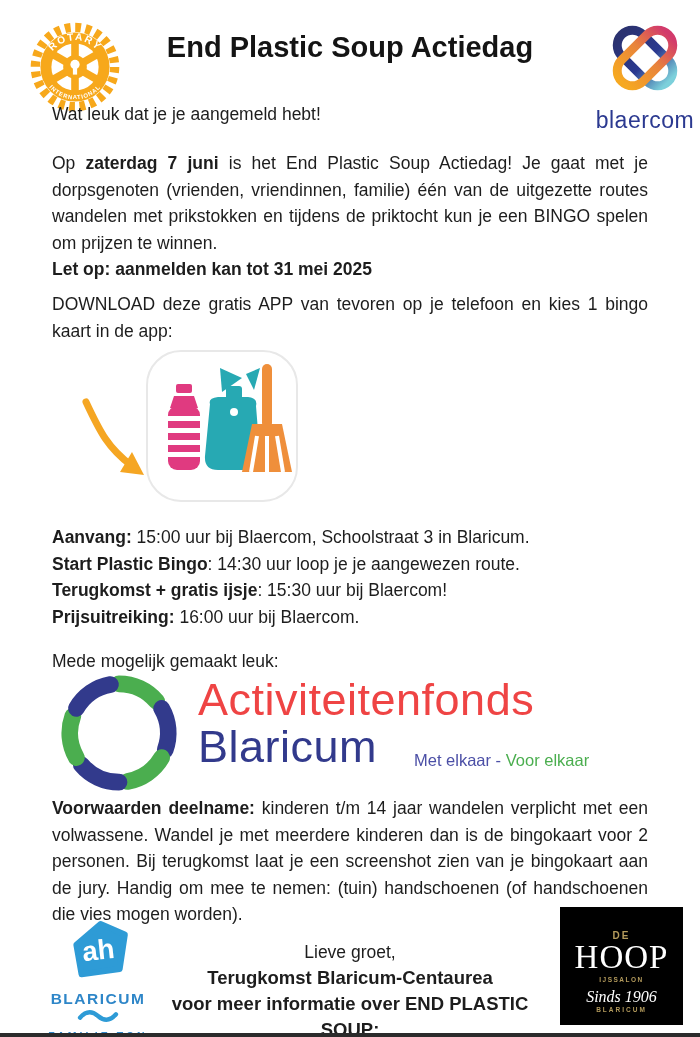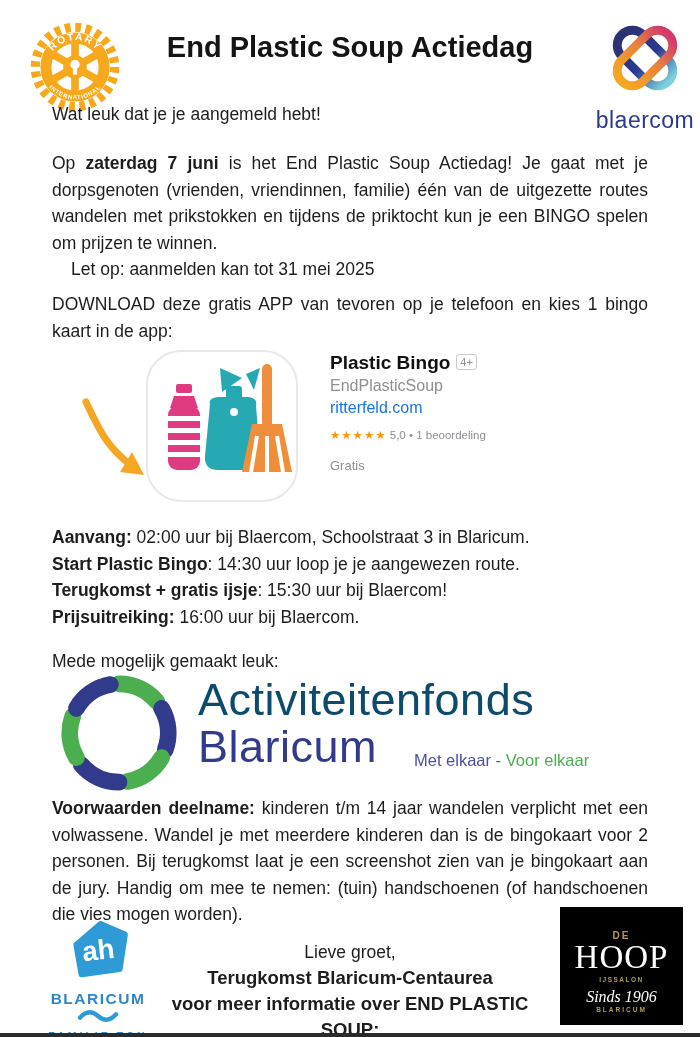--- a/index.html
+++ b/index.html
@@ -1,42 +1,42 @@
 <!DOCTYPE html>
 <html><head>
 <meta charset="utf-8">
 <style>
   html,body{margin:0;padding:0;background:#fff;}
   .page{position:relative;width:700px;height:1037px;background:#ffffff;overflow:hidden;
         font-family:"Liberation Sans",sans-serif;color:#1d1d1d;}
   .abs{position:absolute;}
   .para{position:absolute;left:52px;width:596px;font-size:17.5px;line-height:26.5px;
         text-align:justify;color:#1d1d1d;}
-  .b{font-weight:400;margin-left:19px;}
+  .b{font-weight:700;}
   
   .title{position:absolute;left:115px;right:115px;top:31px;text-align:center;
          font-size:29px;font-weight:700;color:#141414;letter-spacing:0;}
   .blaercom-wrap{position:absolute;left:594px;top:14px;width:102px;text-align:center;}
   .blaercom-label{font-size:23px;color:#2B3990;margin-top:1px;letter-spacing:0.5px;}
   
   .app-icon{position:absolute;left:146px;top:350px;width:152px;height:152px;}
   .app-info{position:absolute;left:330px;top:352px;width:280px;}
   .app-name{font-size:19px;font-weight:700;color:#111;}
   .age-badge{display:inline-block;font-size:11px;font-weight:400;color:#8e8e93;
              border:1px solid #c7c7cc;border-radius:3px;padding:0 3px;line-height:14px;
              vertical-align:3px;margin-left:6px;}
   .app-dev{font-size:16px;color:#8e8e93;margin-top:3px;}
   .app-link{font-size:16px;color:#1673e6;margin-top:4px;cursor:pointer;}
   .app-rating{margin-top:11px;font-size:11.5px;color:#8e8e93;}
   .stars{color:#fe9500;letter-spacing:1px;font-size:11.5px;}
   .app-price{margin-top:16px;font-size:13px;color:#8e8e93;}
   
   .sched{position:absolute;left:52px;top:524px;width:596px;font-size:17.5px;line-height:26.5px;}
   
-  .fonds-name1{position:absolute;left:198px;top:674px;font-size:45px;color:#0c4a6e;letter-spacing:0.5px;}
+  .fonds-name1{position:absolute;left:198px;top:674px;font-size:45px;color:#ef4444;letter-spacing:0.5px;}
   .fonds-name2{position:absolute;left:198px;top:721px;font-size:45px;color:#323A8C;letter-spacing:0.5px;}
   .fonds-tag{position:absolute;left:414px;top:751px;font-size:16.5px;}
   .tag-navy{color:#4B4FA6;} .tag-green{color:#4BAE4F;}
   
   .ah-wrap{position:absolute;left:36px;top:920px;width:124px;text-align:center;color:#2E8FD0;}
   .ah-name{font-size:15.5px;font-weight:700;letter-spacing:1.5px;margin-top:6px;color:#2E86C8;}
   .ah-family{font-size:10.5px;font-weight:700;letter-spacing:3px;margin-top:4px;color:#2E86C8;}
   .closing{position:absolute;left:140px;top:939px;width:420px;text-align:center;line-height:26px;}
   .closing .l1{font-size:17.5px;}
   .closing .lb{font-size:18.5px;font-weight:700;}
@@ -145,35 +145,23 @@
       <rect x="116" y="14" width="10" height="64" rx="5"></rect>
       <polygon points="106,74 136,74 146,122 96,122"></polygon>
     </g>
     <g stroke="#ffffff" stroke-width="4">
       <line x1="111" y1="86" x2="105" y2="122"></line>
       <line x1="121" y1="86" x2="121" y2="122"></line>
       <line x1="131" y1="86" x2="137" y2="122"></line>
     </g>
   </svg>
 
-  <div class="app-info">
-    <div>
-      <span class="app-name">Plastic Bingo</span><span class="age-badge">4+</span>
-    </div>
-    <div class="app-dev">EndPlasticSoup</div>
-    <div class="app-link">ritterfeld.com</div>
-    <div class="app-rating">
-      <span class="stars">★★★★★</span>
-      <span>5,0 • 1 beoordeling</span>
-    </div>
-    <div class="app-price">Gratis</div>
-  </div>
 
   <div class="sched">
-    <div><b>Aanvang:</b><span> 02:00 uur bij Blaercom, Schoolstraat 3 in Blaricum.</span></div>
+    <div><b>Aanvang:</b><span> 15:00 uur bij Blaercom, Schoolstraat 3 in Blaricum.</span></div>
     <div><b>Start Plastic Bingo</b><span>: 14:30 uur loop je je aangewezen route.</span></div>
     <div><b>Terugkomst + gratis ijsje</b><span>: 15:30 uur bij Blaercom!</span></div>
     <div><b>Prijsuitreiking:</b><span> 16:00 uur bij Blaercom.</span></div>
   </div>
 
   <div class="para" style="top:648px;text-align:left">Mede mogelijk gemaakt leuk:</div>
 
   <svg class="abs" style="left:56px;top:670px" width="126" height="126" viewBox="0 0 128 128">
     <g fill="none" stroke-width="17" stroke-linecap="round">
       <path d="M 64 14 A 50 50 0 0 1 102.3 31.9" stroke="#4BAE4F"></path>

